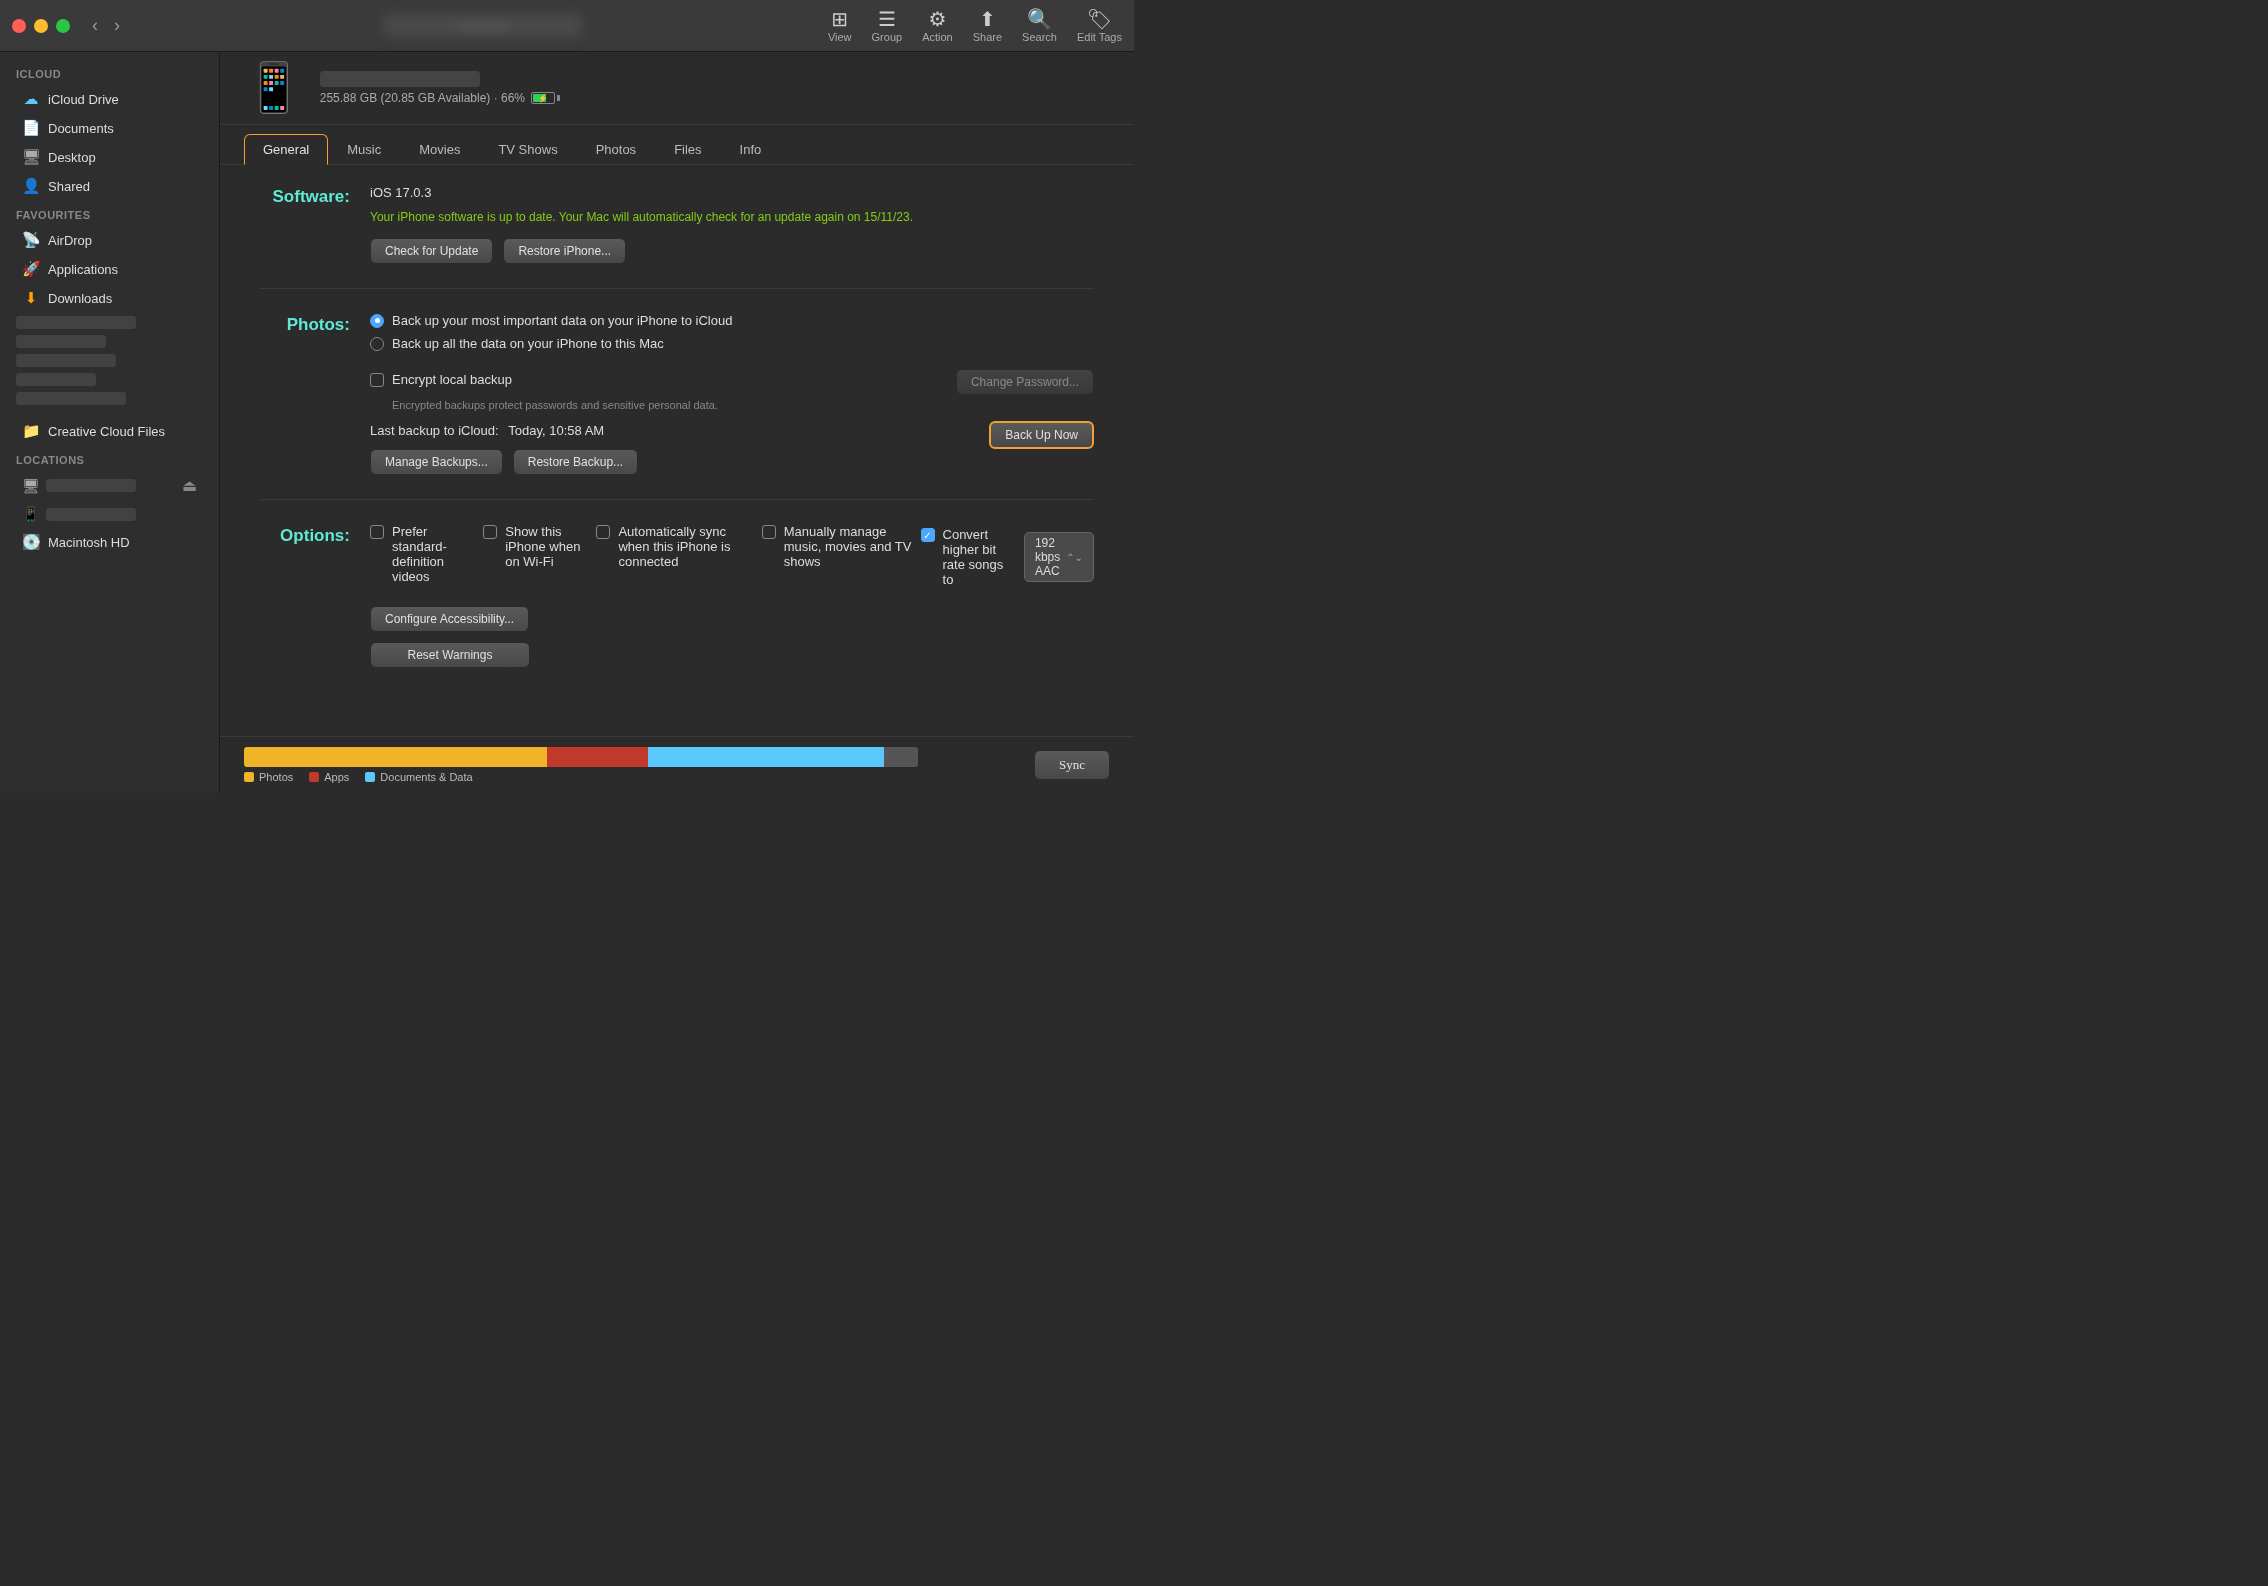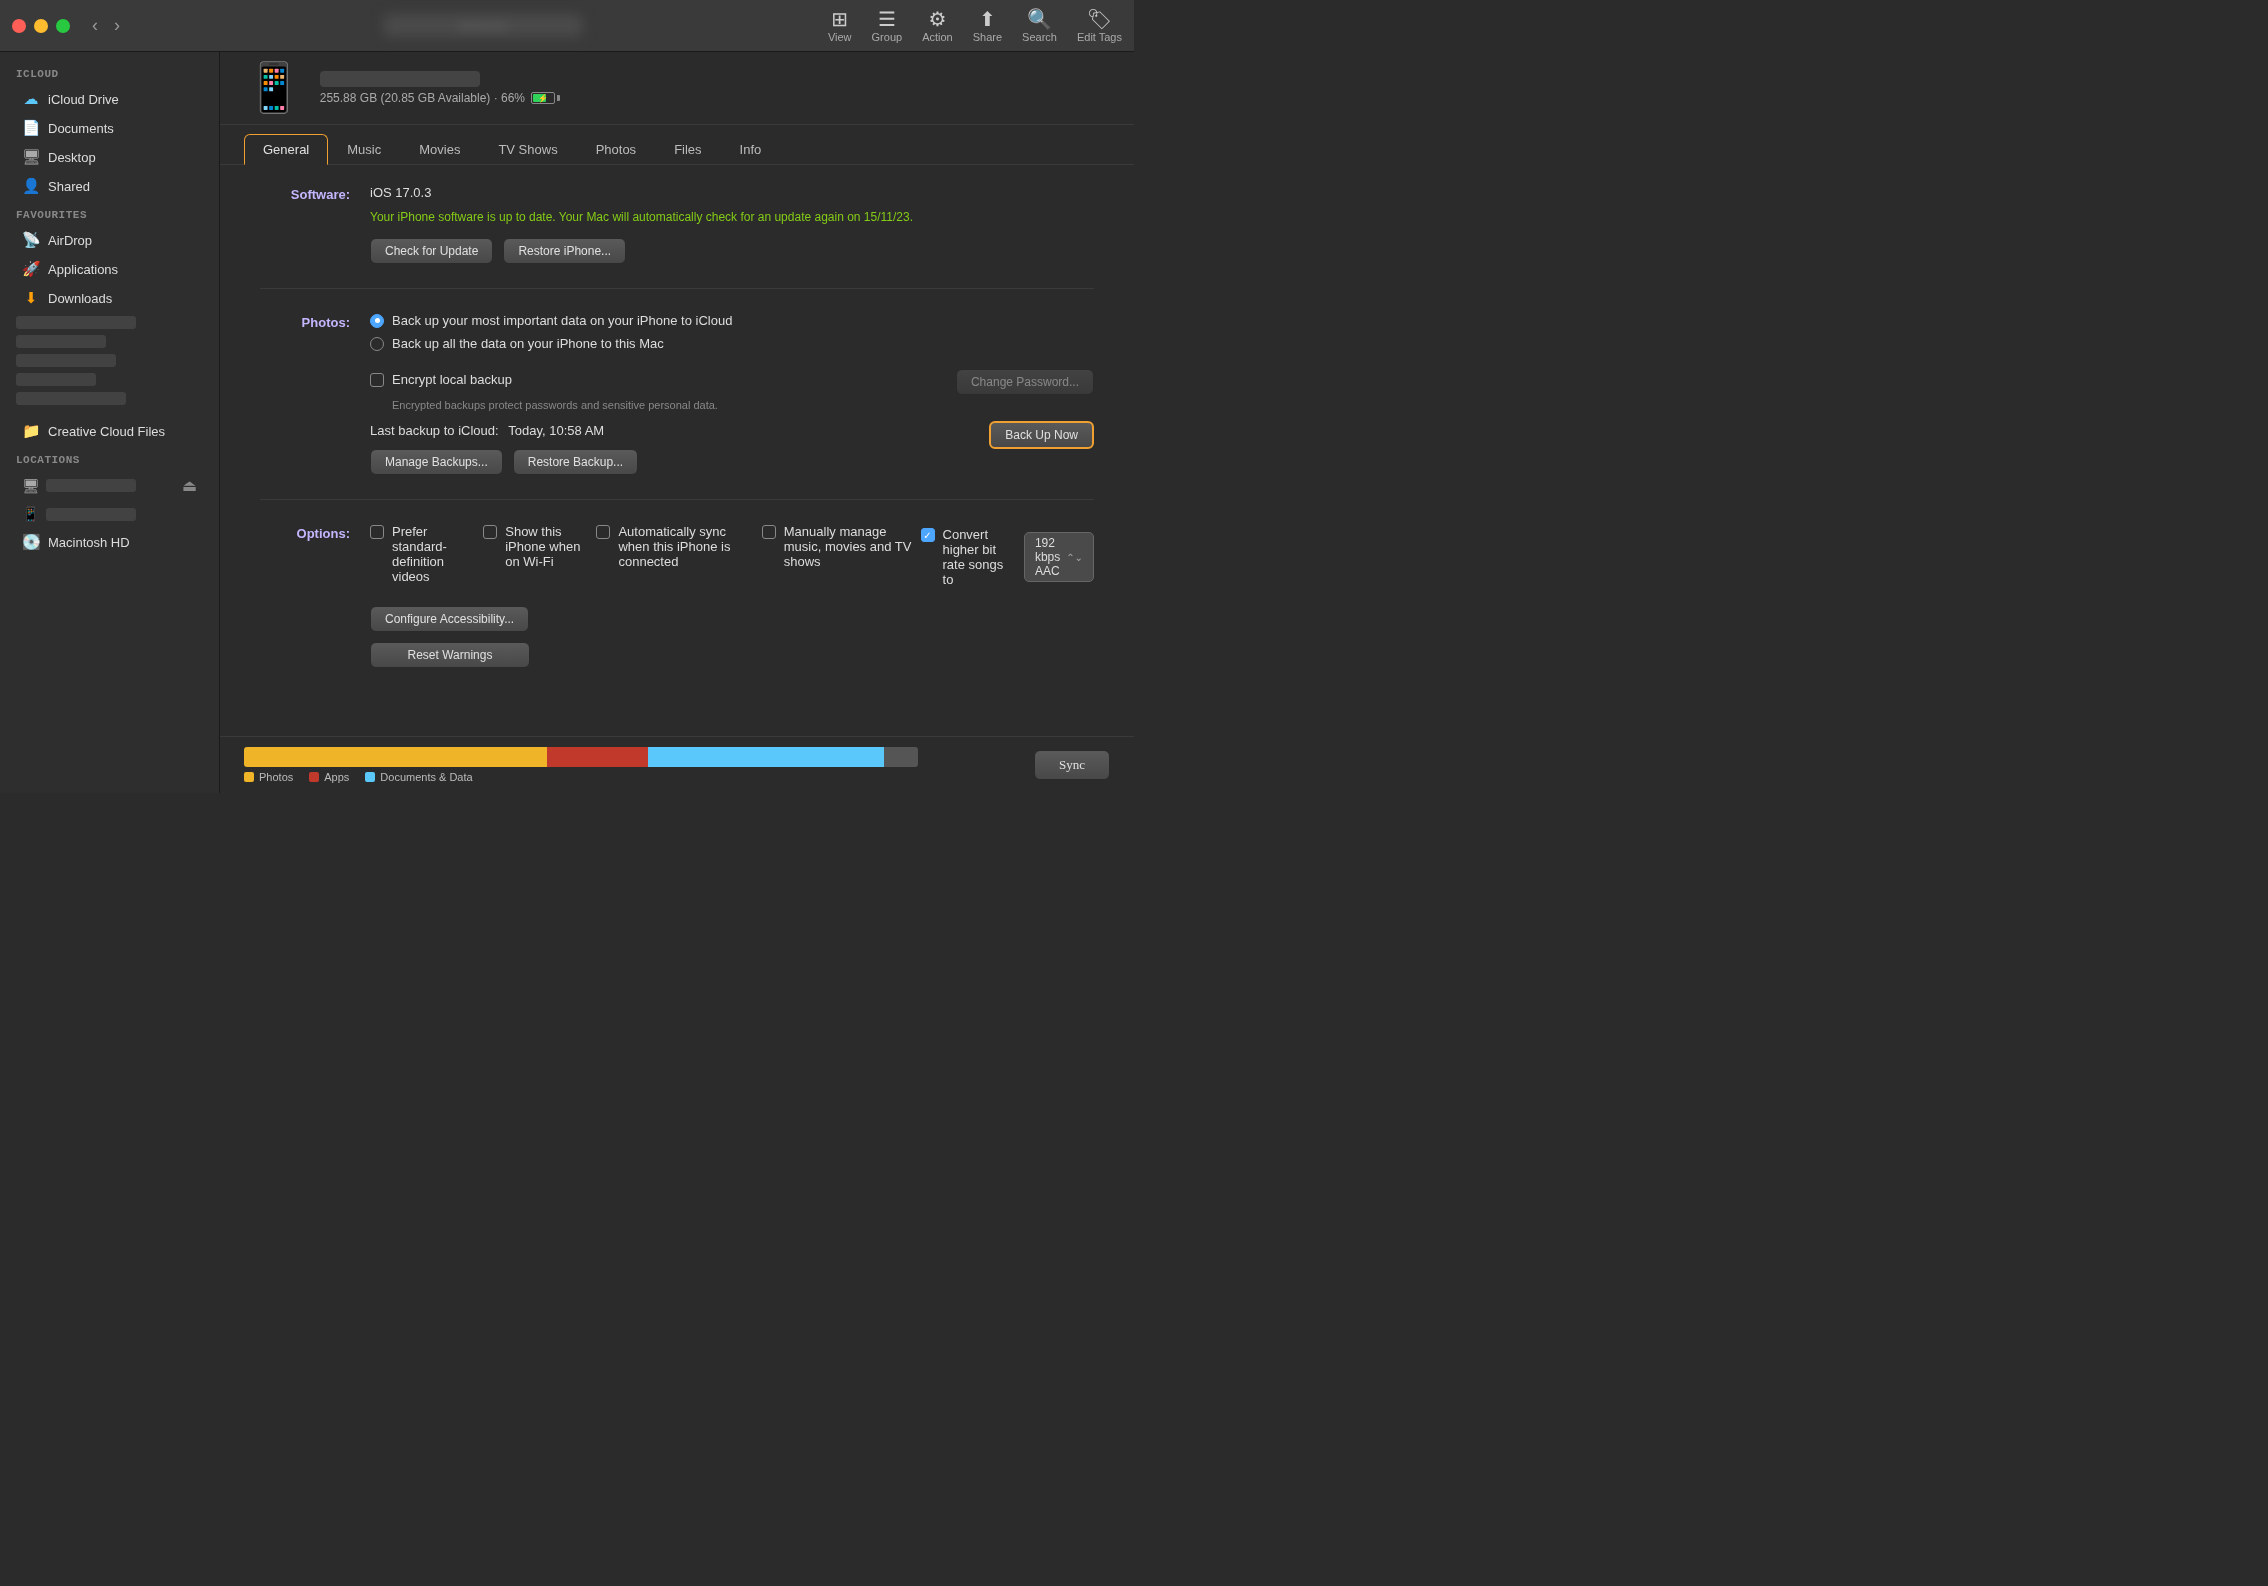--- a/index.html
+++ b/index.html
@@ -105,21 +105,20 @@
       padding: 8px 0;
       flex-shrink: 0;
     }
     .sidebar-section-header {
       font-size: 11px;
       font-weight: 600;
       color: #888;
       padding: 8px 16px 4px;
       text-transform: uppercase;
       letter-spacing: 0.5px;
-      font-family: Liberation Mono, monospace;
     }
     .sidebar-item {
       display: flex;
       align-items: center;
       gap: 8px;
       padding: 5px 16px;
       cursor: pointer;
       border-radius: 6px;
       margin: 1px 6px;
       font-size: 13px;
@@ -264,23 +263,23 @@
     
     .section {
       display: flex;
       margin-bottom: 24px;
       padding-bottom: 24px;
       border-bottom: 1px solid #3a3a3a;
     }
     .section:last-child { border-bottom: none; }
     .section-label {
       width: 110px;
-      font-size: 13px;
+      font-size: 17px;
       font-weight: 600;
-      color: #c4b5fd;
+      color: #5eead4;
       padding-top: 2px;
       flex-shrink: 0;
       text-align: right;
       padding-right: 20px;
     }
     .section-content {
       flex: 1;
     }
 
     

